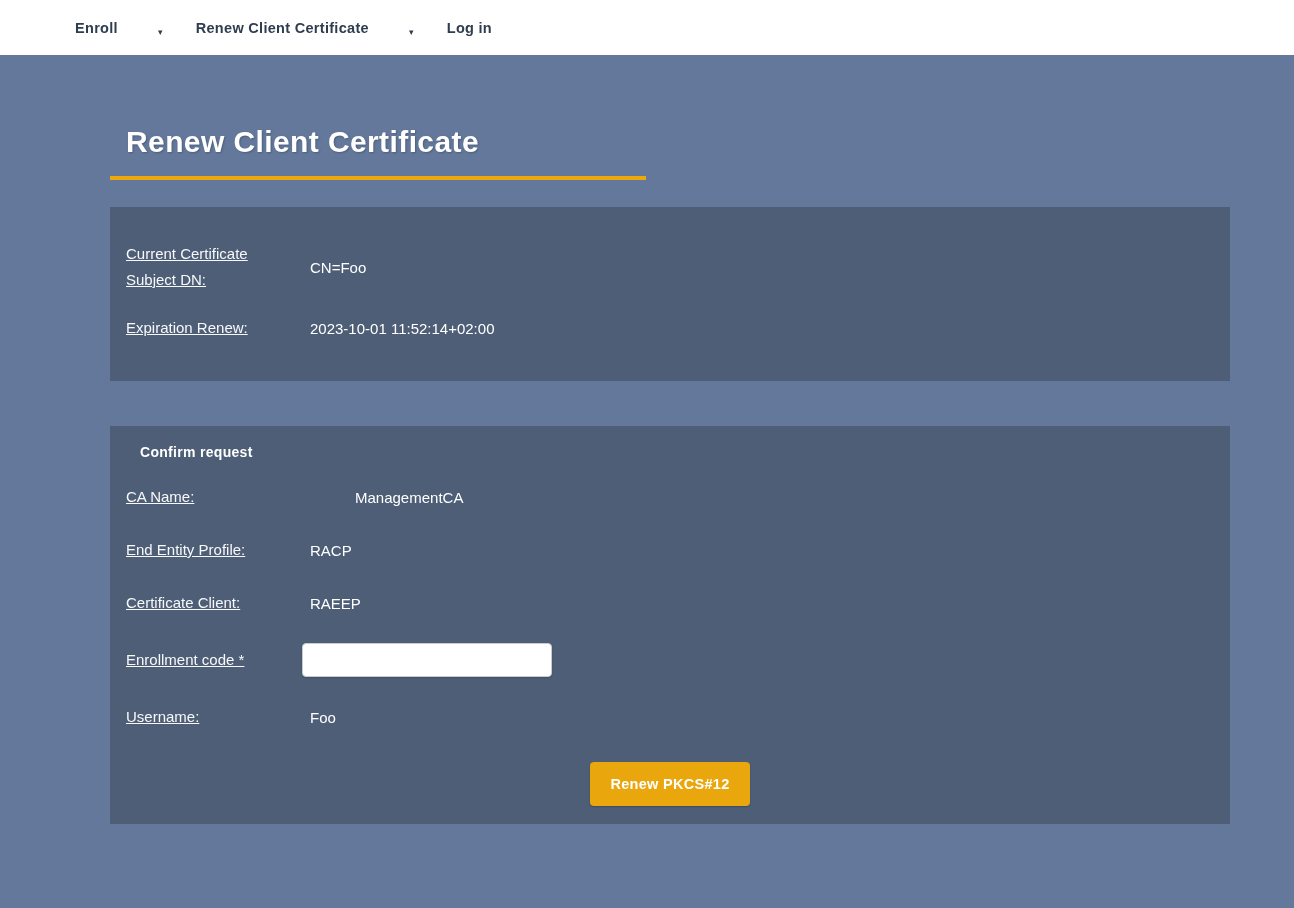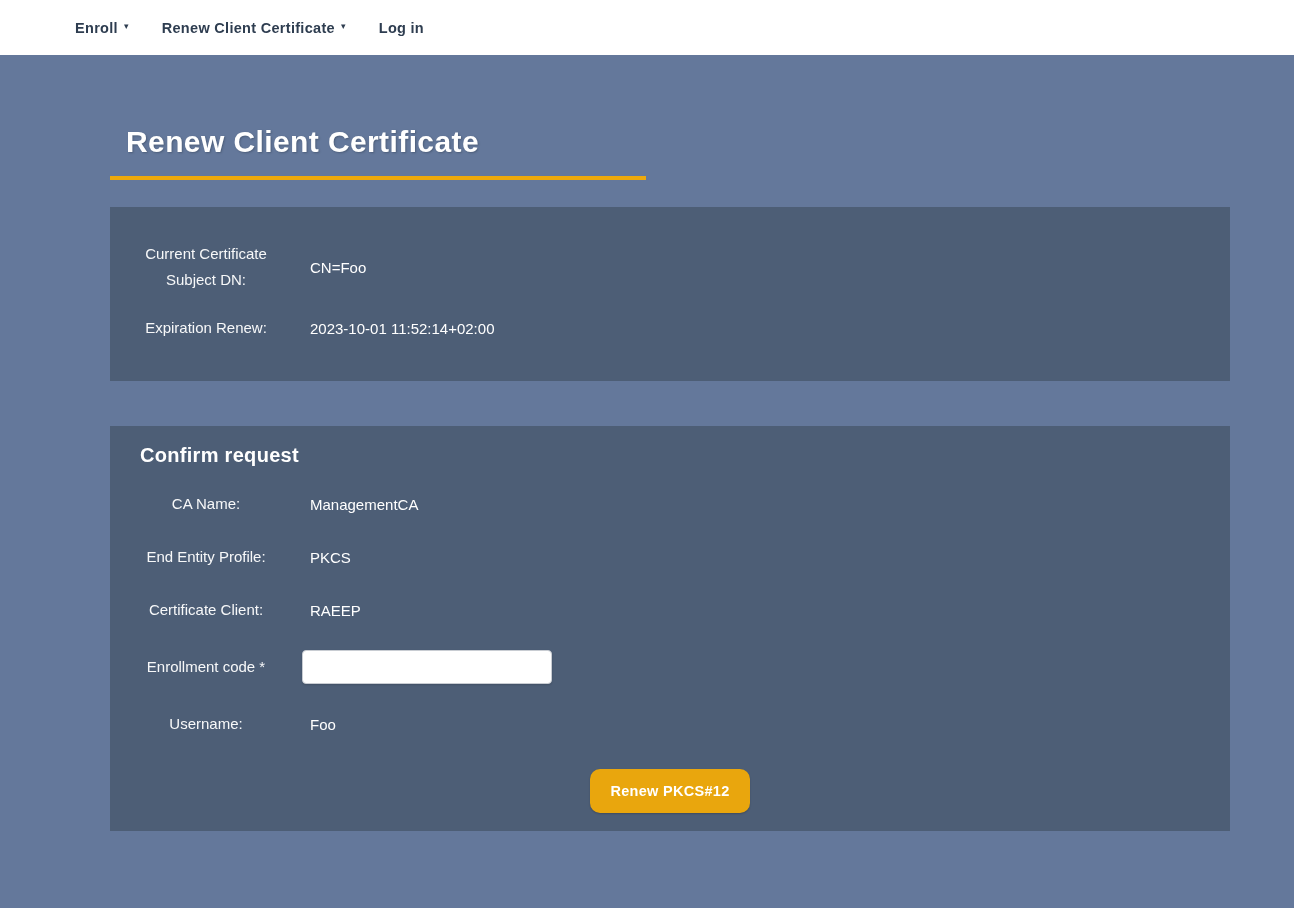--- a/index.html
+++ b/index.html
@@ -22,21 +22,22 @@
   }
   .nav-item {
     color: #2e3d50;
     font-size: 14.5px;
     font-weight: 700;
     letter-spacing: 0.3px;
     margin-right: 33px;
     text-decoration: none;
     cursor: pointer;
     display: inline-flex;
-    align-items: flex-start;
+    align-items: flex-end;
+    gap: 34px;
   }
   .nav-item .caret {
     font-size: 9px;
     margin-left: 6px;
     position: relative;
     top: 1px;
   }
 
   
   .main {
@@ -68,40 +69,41 @@
     margin-top: 27px;
     padding: 34px 16px 18px 16px;
   }
   .panel-confirm {
     margin-top: 45px;
     padding: 16px 16px 14px 16px;
   }
   .panel-heading {
     margin: 2px 0 0 14px;
     color: #ffffff;
-    font-size: 20px;
+    font-size: 14px;
     font-weight: 700;
     letter-spacing: 0.3px;
   }
 
   .form-row {
     display: flex;
     align-items: center;
     margin-bottom: 27px;
   }
   .form-row:last-child { margin-bottom: 0; }
-  .panel-confirm .form-row:first-of-type { margin-top: 24px; }
+  .panel-confirm .form-row:first-of-type { margin-top: 24px; gap: 45px; }
   .panel-cert .form-row { margin-bottom: 22px; }
 
   .flabel {
     flex: 0 0 160px;
-    text-align: center;
+    text-align: left;
     color: #f7f8f9;
     font-size: 15px;
     line-height: 26px;
+    text-decoration: underline;
   }
   .fvalue {
     margin-left: 24px;
     color: #ffffff;
     font-size: 15px;
   }
 
   .text-input {
     width: 250px;
     height: 34px;
@@ -117,21 +119,21 @@
 
   .button-row {
     text-align: center;
     margin-top: 32px;
     margin-bottom: 4px;
   }
   .primary-button {
     background: #e9a60d;
     color: #ffffff;
     border: none;
-    border-radius: 10px;
+    border-radius: 4px;
     padding: 14px 20px;
     font-size: 14.5px;
     font-weight: 700;
     font-family: inherit;
     letter-spacing: 0.3px;
     cursor: pointer;
     box-shadow: 0 1px 2px rgba(0,0,0,0.2);
   }
 </style>
 </head>
@@ -170,21 +172,21 @@
 
   <section class="panel panel-confirm">
     <h2 class="panel-heading">Confirm request</h2>
 
     <div class="form-row">
       <div class="flabel">CA Name:</div>
       <div class="fvalue">ManagementCA</div>
     </div>
     <div class="form-row">
       <div class="flabel">End Entity Profile:</div>
-      <div class="fvalue">PKCS</div>
+      <div class="fvalue">RACP</div>
     </div>
     <div class="form-row">
       <div class="flabel">Certificate Client:</div>
       <div class="fvalue">RAEEP</div>
     </div>
     <div class="form-row">
       <div class="flabel">Enrollment code *</div>
       <input class="text-input" type="password" value="" style="">
     </div>
 

